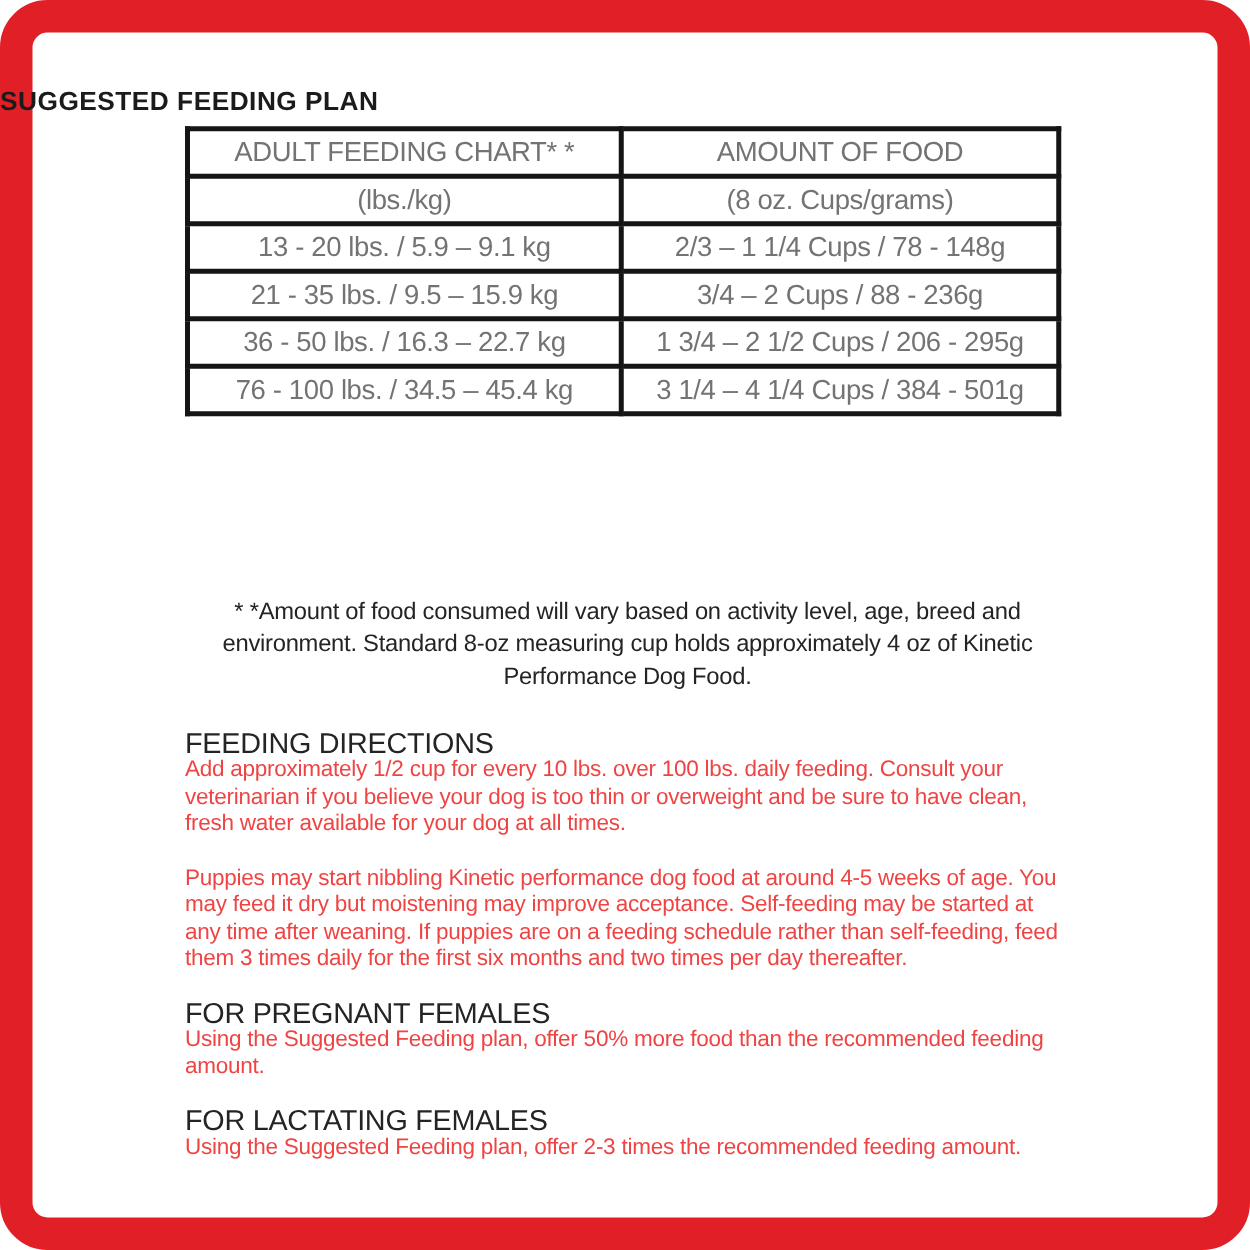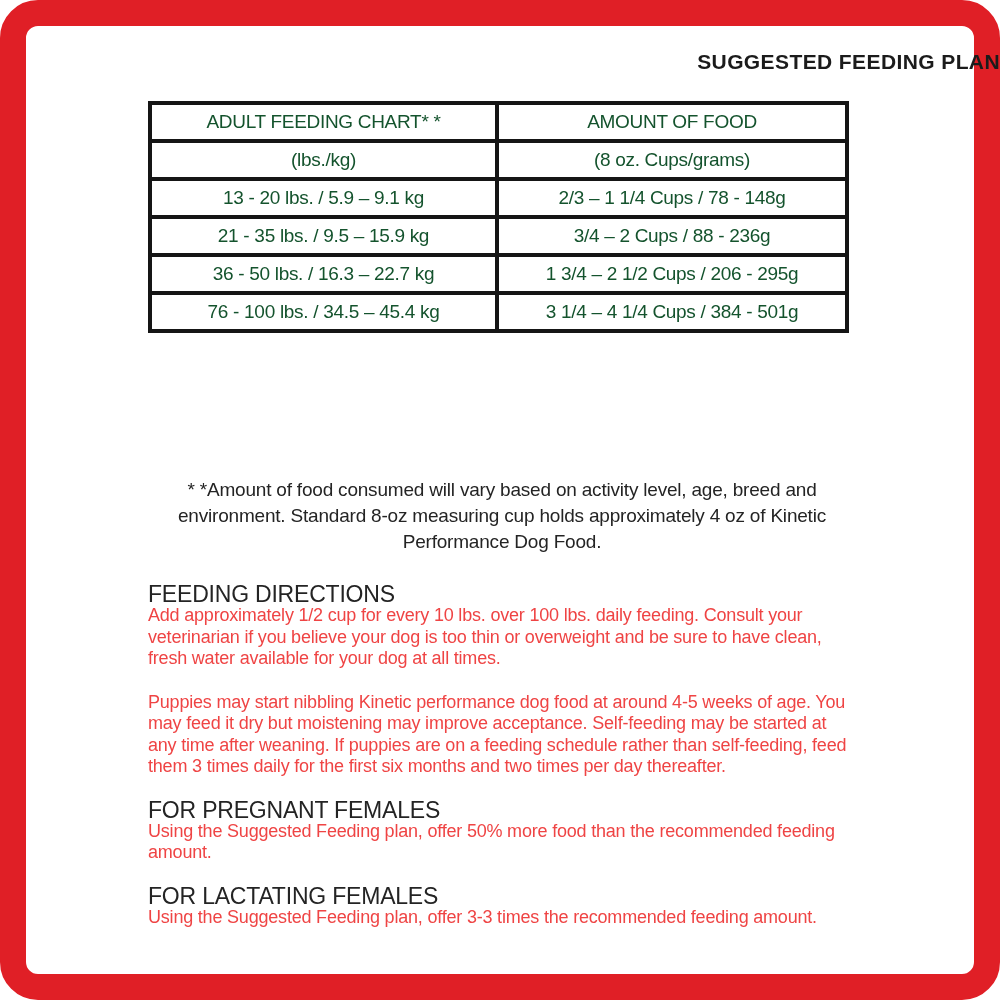--- a/index.html
+++ b/index.html
@@ -21,45 +21,45 @@
   }
   .red-frame {
     position: absolute;
     inset: 0;
     border: 26px solid #e01f26;
     border-radius: 38px;
     pointer-events: none;
   }
   .title {
     position: absolute;
-    top: 50px;
+    top: 70px;
     left: 0;
     right: 0;
-    text-align: right;
+    text-align: left;
     font-size: 21px;
     font-weight: bold;
     letter-spacing: 0.4px;
     color: #1b1b1b;
   }
   table.feeding-table {
     position: absolute;
     left: 148px;
     top: 101px;
     width: 697px;
     border-collapse: collapse;
     table-layout: fixed;
   }
   table.feeding-table td {
     border: 4px solid #151515;
     height: 38px;
     text-align: center;
     vertical-align: middle;
-    font-size: 19px;
+    font-size: 22px;
     letter-spacing: -0.3px;
-    color: #14532d;
+    color: #737373;
     padding: 0 4px;
     white-space: nowrap;
     overflow: hidden;
   }
   table.feeding-table col.c1 { width: 347px; }
   table.feeding-table col.c2 { width: 350px; }
   .notes {
     position: absolute;
     left: 148px;
     top: 477px;
@@ -141,16 +141,16 @@
       <div class="section-body">Puppies may start nibbling Kinetic performance dog food at around 4-5 weeks of age. You may feed it dry but moistening may improve acceptance. Self-feeding may be started at any time after weaning.  If puppies are on a feeding schedule rather than self-feeding, feed them 3 times daily for the first six months and two times per day thereafter.</div>
     </div>
 
     <div class="section">
       <div class="section-heading">FOR PREGNANT FEMALES</div>
       <div class="section-body">Using the Suggested Feeding plan, offer 50% more food than the recommended feeding amount.</div>
     </div>
 
     <div class="section">
       <div class="section-heading">FOR LACTATING FEMALES</div>
-      <div class="section-body">Using the Suggested Feeding plan, offer 3-3 times the recommended feeding amount.</div>
+      <div class="section-body">Using the Suggested Feeding plan, offer 2-3 times the recommended feeding amount.</div>
     </div>
   </div>
 </div>
 
 </body></html>

